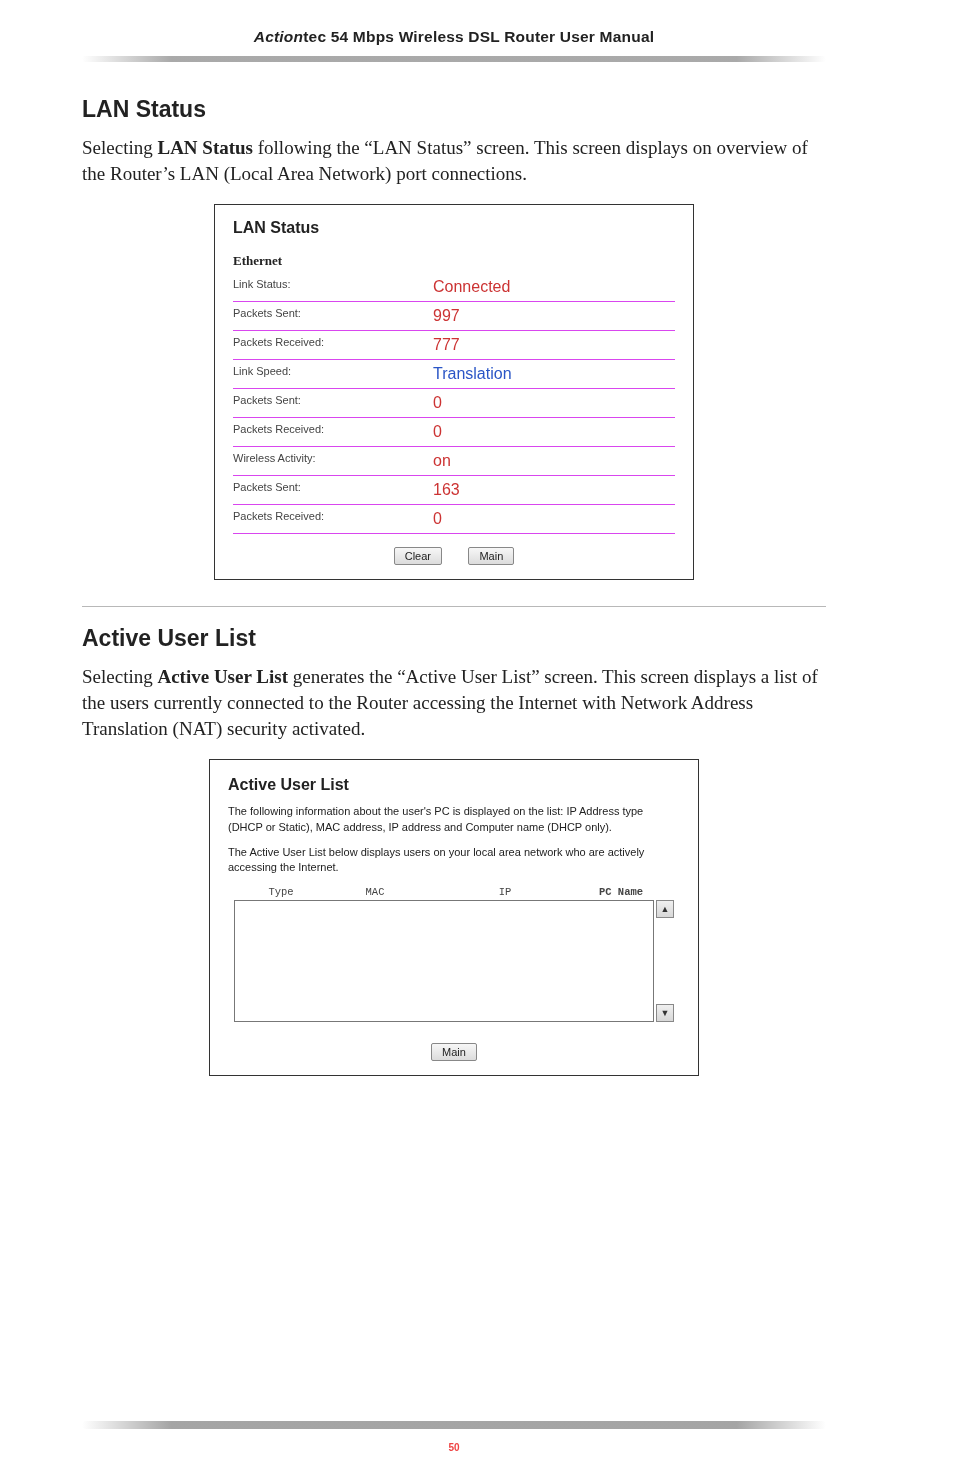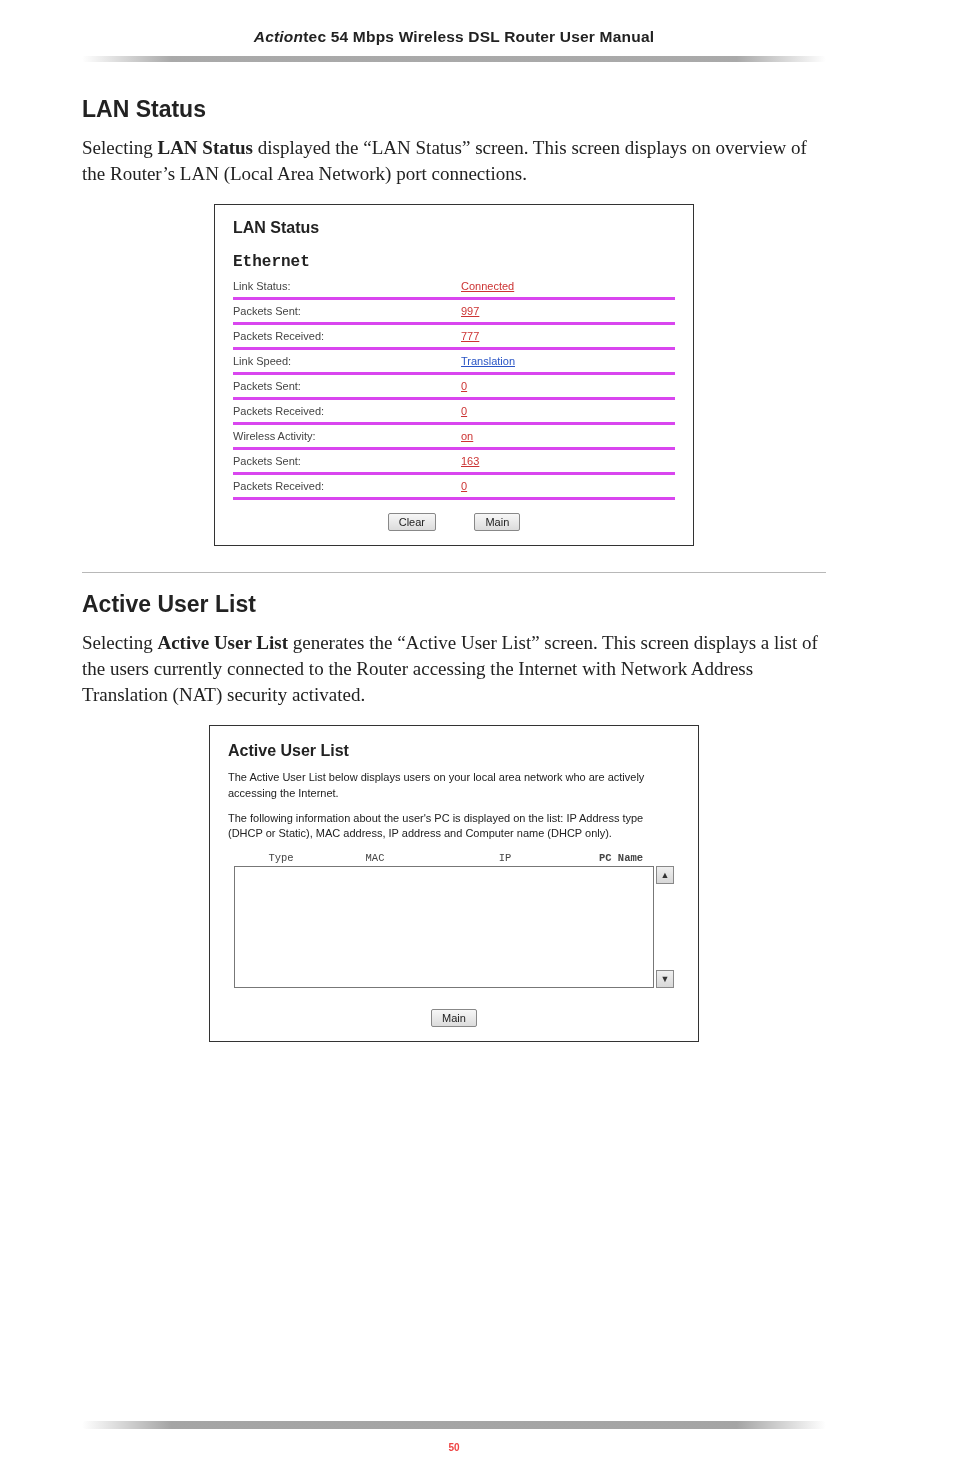--- a/index.html
+++ b/index.html
@@ -89,55 +89,53 @@
   .panel-lan { width: 480px; padding: 10px 18px 14px 18px; }
   .panel-aul { width: 490px; padding: 12px 18px 14px 18px; }
 
   .panel h3 {
     font-family: Arial, sans-serif;
     font-weight: 800;
     font-size: 16px;
     margin: 4px 0 10px 0;
   }
   .grp-label {
-    font-family: Liberation Mono, monospace;
+    font-family: Liberation Serif, serif;
     font-weight: 700;
-    font-size: 16px;
+    font-size: 13px;
     padding: 6px 0 4px 0;
   }
   .row {
     display: flex;
-    border-bottom: 3px solid #d946ef;
+    border-bottom: 1px solid #d946ef;
     padding: 5px 0;
-    gap: 28px;
   }
   .row:last-of-type { border-bottom: none; }
   .k {
     width: 200px;
     font-size: 11px;
     color: #444;
   }
   .v {
     flex: 1;
-    font-size: 11px;
+    font-size: 16px;
     color: #c33; 
-    text-decoration: underline;
   }
   .v.blue { color: #2a55c6; }
 
   .btn-row {
     text-align: center;
     padding-top: 12px;
   }
   .ui-btn {
     display: inline-block;
     font-family: Verdana, Arial, sans-serif;
     font-size: 11px;
     padding: 2px 10px;
-    margin: 0 17px;
+    margin: 0 11px;
     background: linear-gradient(#f7f7f7, #dcdcdc);
     border: 1px solid #888;
     border-radius: 2px;
     color: #222;
     cursor: pointer;
   }
 
   .aul-desc {
     font-size: 11px;
     color: #222;
@@ -188,21 +186,21 @@
 
 <div class="page">
 
   <div class="running-head">
     <span class="brand-bold">Action</span><span class="brand-rest">tec 54 Mbps Wireless DSL Router User Manual</span>
   </div>
   <div class="head-rule"></div>
 
   <h2 class="section">LAN Status</h2>
   <p class="body">
-    <span>Selecting </span><strong>LAN Status</strong><span> displayed the “</span><span class="smallcaps">LAN</span><span> Status” screen. This screen displays on overview of the Router’s </span><span class="smallcaps">LAN</span><span> (Local Area Network) port connections.</span>
+    <span>Selecting </span><strong>LAN Status</strong><span> following the “</span><span class="smallcaps">LAN</span><span> Status” screen. This screen displays on overview of the Router’s </span><span class="smallcaps">LAN</span><span> (Local Area Network) port connections.</span>
   </p>
 
   <div class="panel panel-lan">
     <h3>LAN Status</h3>
 
     <div class="grp-label">Ethernet</div>
     <div class="row">
       <div class="k">Link Status:</div>
       <div class="v">Connected</div>
     </div>
@@ -249,22 +247,22 @@
 
   <hr class="thin-rule">
 
   <h2 class="section">Active User List</h2>
   <p class="body">
     <span>Selecting </span><strong>Active User List</strong><span> generates the “Active User List” screen. This screen displays a list of the users currently connected to the Router accessing the Internet with Network Address Translation (</span><span class="smallcaps">NAT</span><span>) security activated.</span>
   </p>
 
   <div class="panel panel-aul">
     <h3>Active User List</h3>
+    <div class="aul-desc">The following information about the user's PC is displayed on the list: IP Address type (DHCP or Static), MAC address, IP address and Computer name (DHCP only).</div>
     <div class="aul-desc">The Active User List below displays users on your local area network who are actively accessing the Internet.</div>
-    <div class="aul-desc">The following information about the user's PC is displayed on the list: IP Address type (DHCP or Static), MAC address, IP address and Computer name (DHCP only).</div>
 
     <div class="aul-table-head">
       <div class="aul-col-type">Type</div>
       <div class="aul-col-mac">MAC</div>
       <div class="aul-col-ip">IP</div>
       <div class="aul-col-pc">PC Name</div>
     </div>
 
     <div class="aul-listwrap">
       <div class="aul-listbox"></div>

